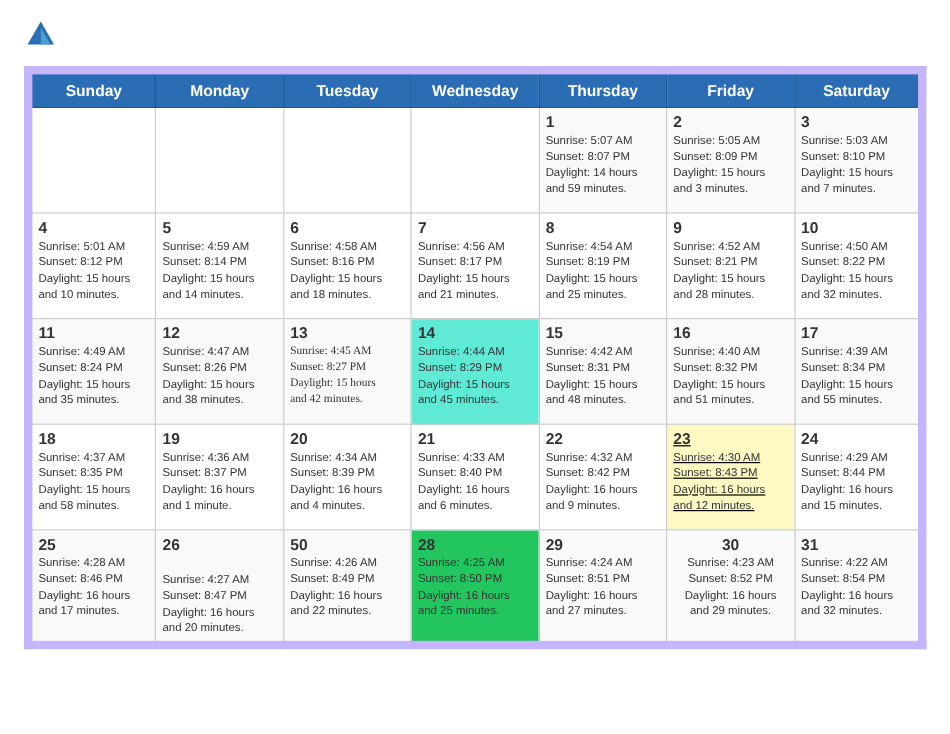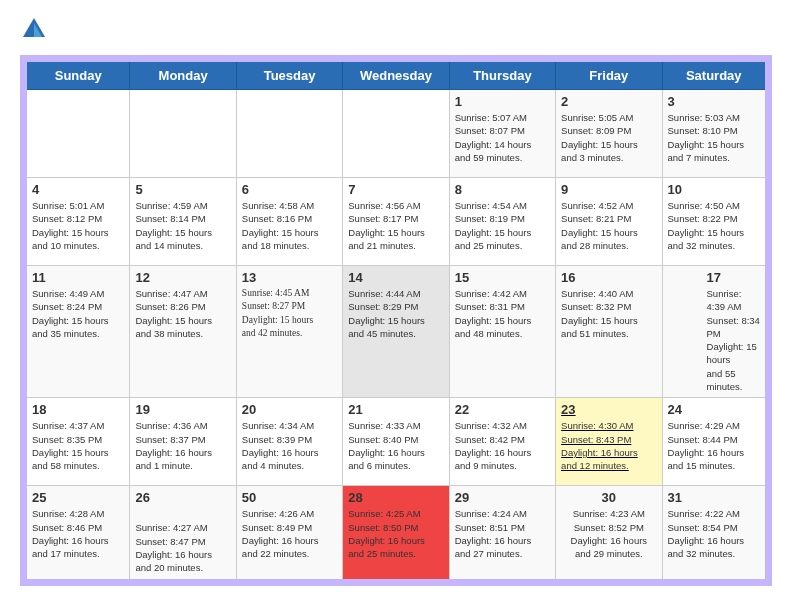--- a/index.html
+++ b/index.html
@@ -222,42 +222,42 @@
 Daylight: 15 hours
 and 38 minutes.</div>
           </td>
           <td style="background: rgb(249, 249, 249);">
             <div class="day-number">13</div>
             <div class="day-info" style="white-space: pre-line; font-family: Liberation Serif, serif;">Sunrise: 4:45 AM
 Sunset: 8:27 PM
 Daylight: 15 hours
 and 42 minutes.</div>
           </td>
-          <td style="background: #e5e5e5; margin-top: 20px;">
+          <td style="background: #5eead4; margin-top: 20px;">
             <div class="day-number">14</div>
             <div class="day-info" style="white-space: pre-line;">Sunrise: 4:44 AM
 Sunset: 8:29 PM
 Daylight: 15 hours
 and 45 minutes.</div>
           </td>
           <td style="background: rgb(249, 249, 249);">
             <div class="day-number">15</div>
             <div class="day-info" style="white-space: pre-line;">Sunrise: 4:42 AM
 Sunset: 8:31 PM
 Daylight: 15 hours
 and 48 minutes.</div>
           </td>
           <td style="background: rgb(249, 249, 249);">
             <div class="day-number">16</div>
             <div class="day-info" style="white-space: pre-line;">Sunrise: 4:40 AM
 Sunset: 8:32 PM
 Daylight: 15 hours
 and 51 minutes.</div>
           </td>
-          <td style="background: rgb(249, 249, 249); padding-left: 44px;">
+          <td style="background: rgb(249, 249, 249);">
             <div class="day-number">17</div>
             <div class="day-info" style="white-space: pre-line;">Sunrise: 4:39 AM
 Sunset: 8:34 PM
 Daylight: 15 hours
 and 55 minutes.</div>
           </td>
         </tr>
         <tr>
           <td style="background: rgb(255, 255, 255);">
             <div class="day-number">18</div>
@@ -324,21 +324,21 @@
 Daylight: 16 hours
 and 20 minutes.</div>
           </td>
           <td style="background: rgb(249, 249, 249);">
             <div class="day-number">50</div>
             <div class="day-info" style="white-space: pre-line;">Sunrise: 4:26 AM
 Sunset: 8:49 PM
 Daylight: 16 hours
 and 22 minutes.</div>
           </td>
-          <td style="background: #ef4444;">
+          <td style="background: #22c55e;">
             <div class="day-number">28</div>
             <div class="day-info" style="white-space: pre-line;">Sunrise: 4:25 AM
 Sunset: 8:50 PM
 Daylight: 16 hours
 and 25 minutes.</div>
           </td>
           <td style="background: rgb(249, 249, 249);">
             <div class="day-number">29</div>
             <div class="day-info" style="white-space: pre-line;">Sunrise: 4:24 AM
 Sunset: 8:51 PM

